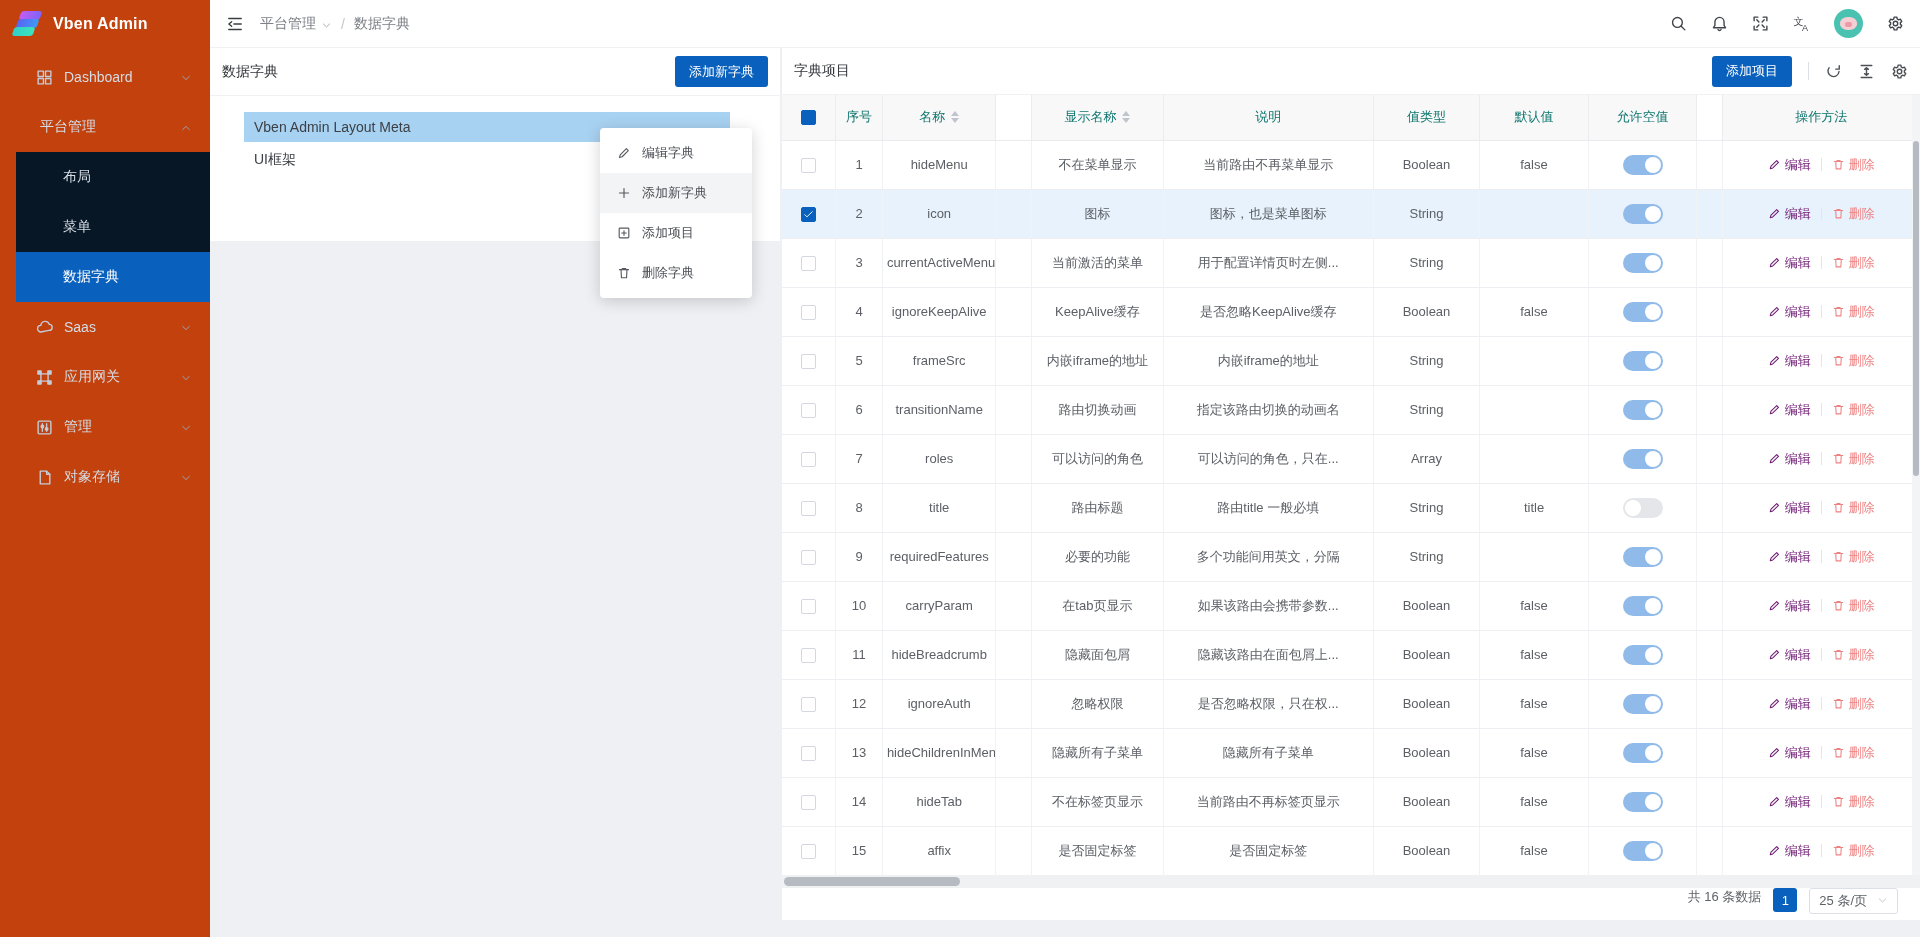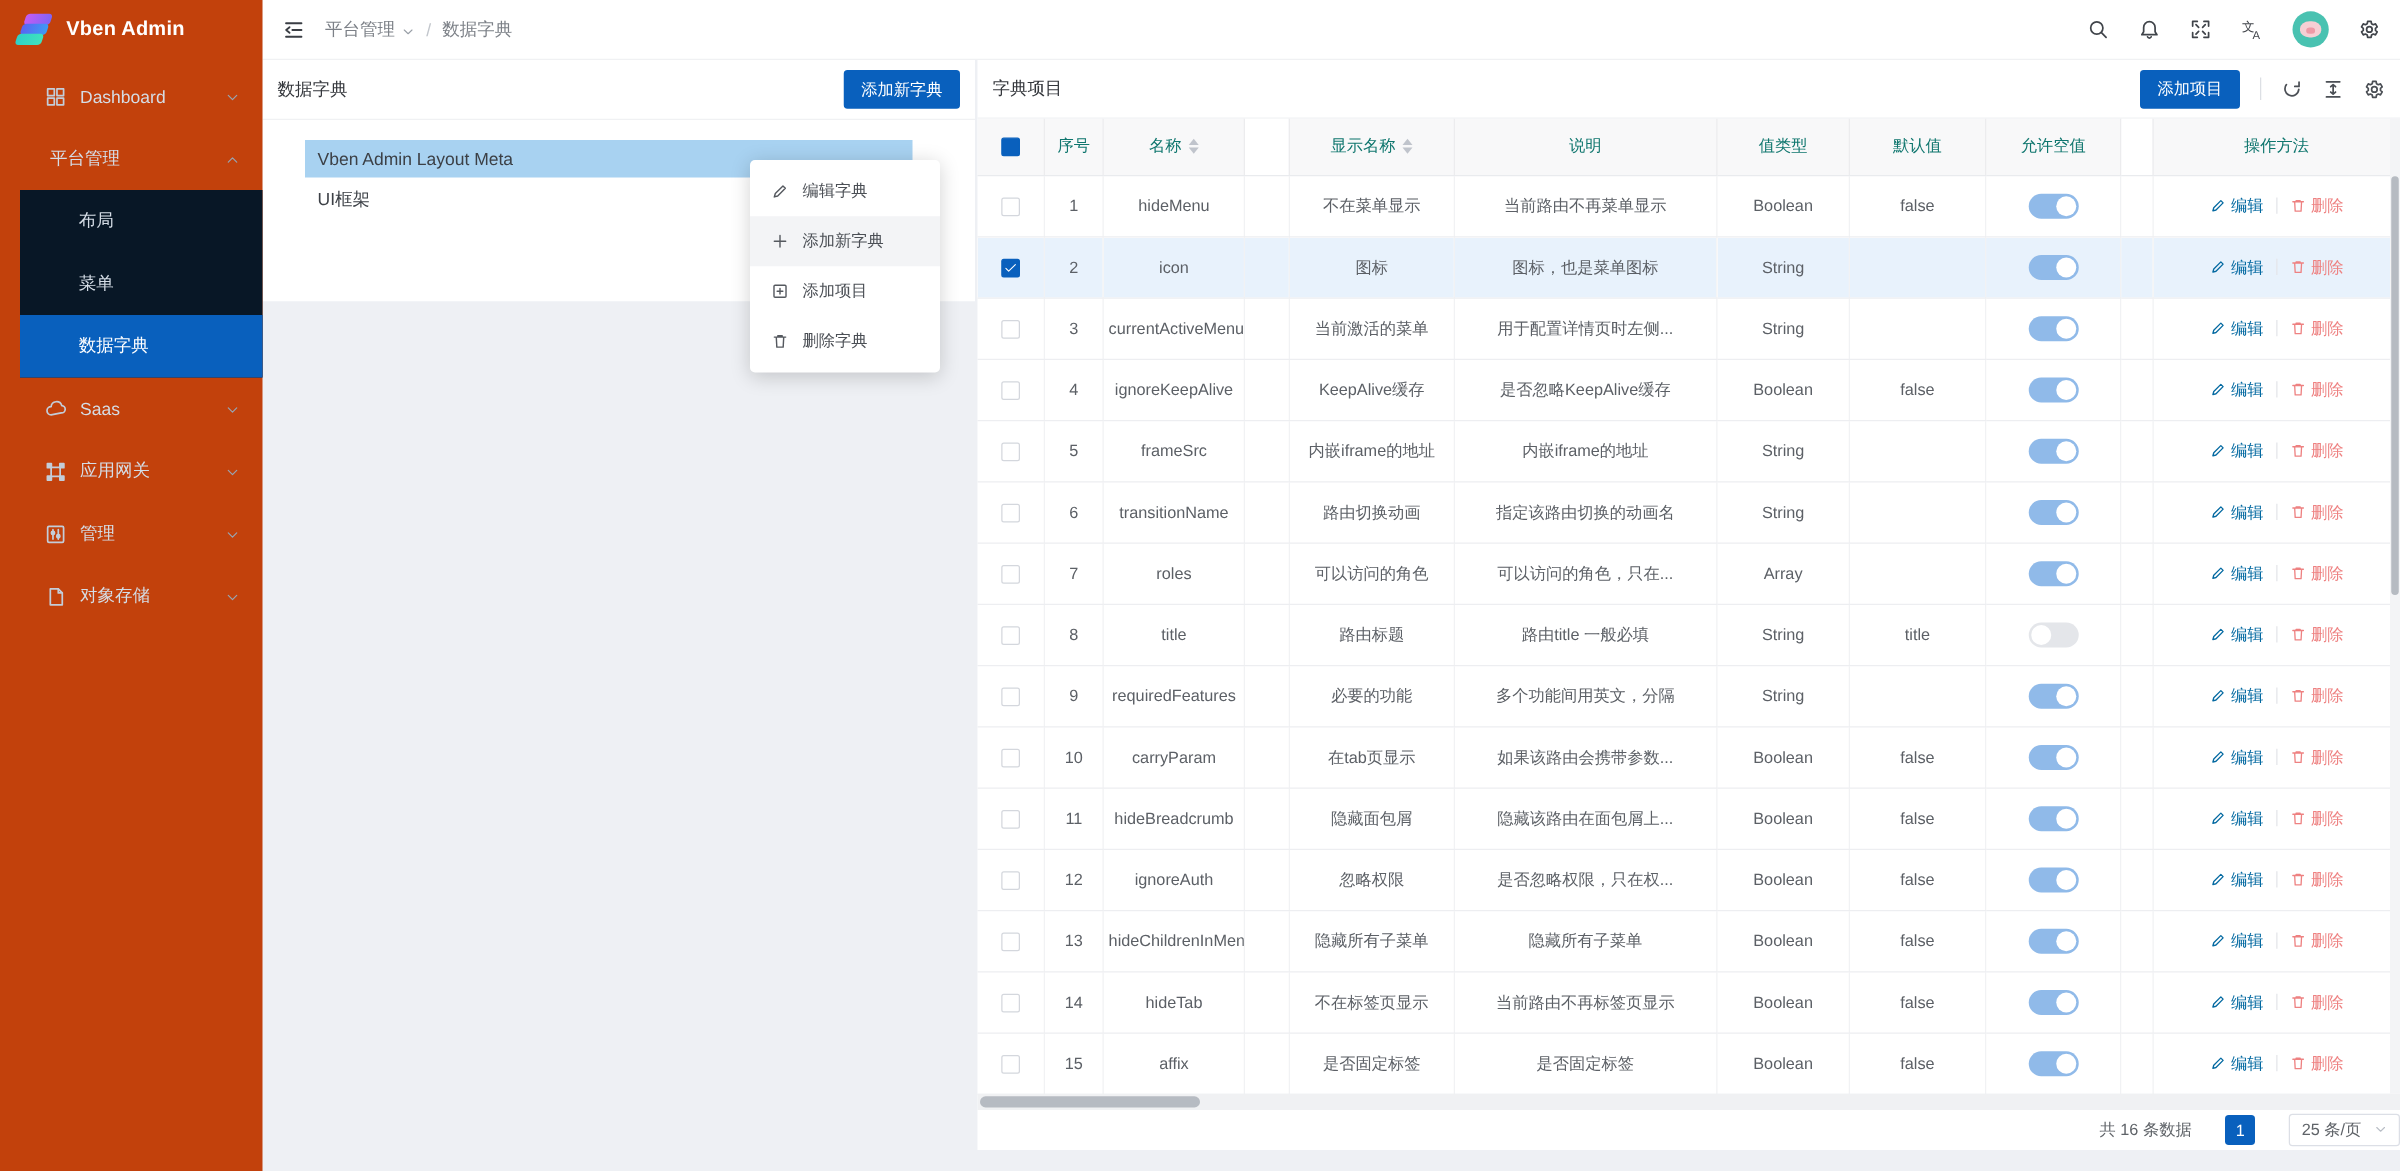--- a/index.html
+++ b/index.html
@@ -76,32 +76,32 @@
   .cb.checked{background:#0960bd;border-color:#0960bd;}
   .cb.checked svg{position:absolute;left:1px;top:1px;width:11px;height:11px;color:#fff;}
   .cb.ind{background:#0960bd;border-color:#0960bd;}
   .toggle{width:40px;height:20px;border-radius:10px;background:#90bae9;position:relative;display:inline-block;cursor:pointer;vertical-align:middle;}
   .toggle i{position:absolute;top:2px;right:2px;width:16px;height:16px;border-radius:50%;background:#fff;}
   .toggle.off{background:#e4e6ea;}
   .toggle.off i{right:auto;left:2px;}
   .acts{display:flex;align-items:center;justify-content:center;gap:10px;}
   .alink{display:inline-flex;align-items:center;gap:4px;cursor:pointer;font-size:13px;}
   .alink svg{width:13px;height:13px;}
-  .a-edit{color:#0369a1;}
+  .a-edit{color:#701a75;}
   .a-del{color:#ee8181;}
   .a-sep{width:1px;height:13px;background:#e3e5e9;}
 
   
   .vscroll{position:absolute;top:47px;right:0;width:8px;height:780px;background:#f3f4f6;z-index:4;}
   .vthumb{position:absolute;left:1px;top:46px;width:6px;height:335px;background:#b6bbc2;border-radius:3px;cursor:pointer;}
   .hscroll{position:absolute;left:0;right:0;top:827px;height:13px;background:#f0f1f3;}
   .hthumb{position:absolute;left:2px;top:2px;width:176px;height:9px;background:#b6bbc2;border-radius:5px;cursor:pointer;}
 
   
-  .pager{position:absolute;left:0;right:0;top:840px;height:32px;display:flex;align-items:center;justify-content:flex-end;gap:27px;padding-right:0;font-size:13px;color:#5f6368;}
+  .pager{position:absolute;left:0;right:0;top:840px;height:32px;display:flex;align-items:flex-start;justify-content:flex-end;gap:12px;padding-right:22px;font-size:13px;color:#5f6368;}
   .page-btn{width:24px;height:24px;background:#0960bd;color:#fff;display:flex;align-items:center;justify-content:center;border-radius:3px;cursor:pointer;}
   .size-select{height:26px;border:1px solid #dcdfe6;border-radius:3px;display:flex;align-items:center;gap:10px;padding:0 9px;cursor:pointer;color:#5f6368;background:#fff;}
   .size-select svg{width:11px;height:11px;color:#b9bec6;}
 </style>
 </head>
 <body>
 
 <div class="stage">
 
   <aside class="sidebar">

